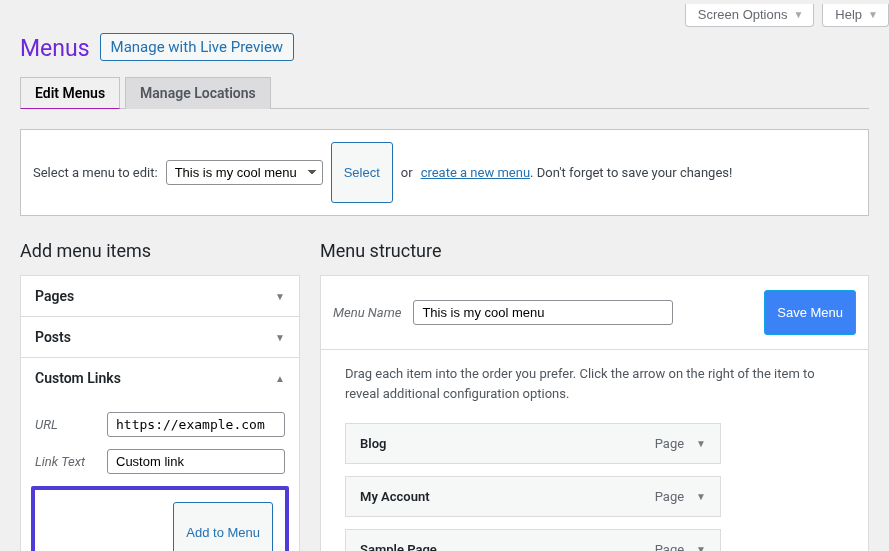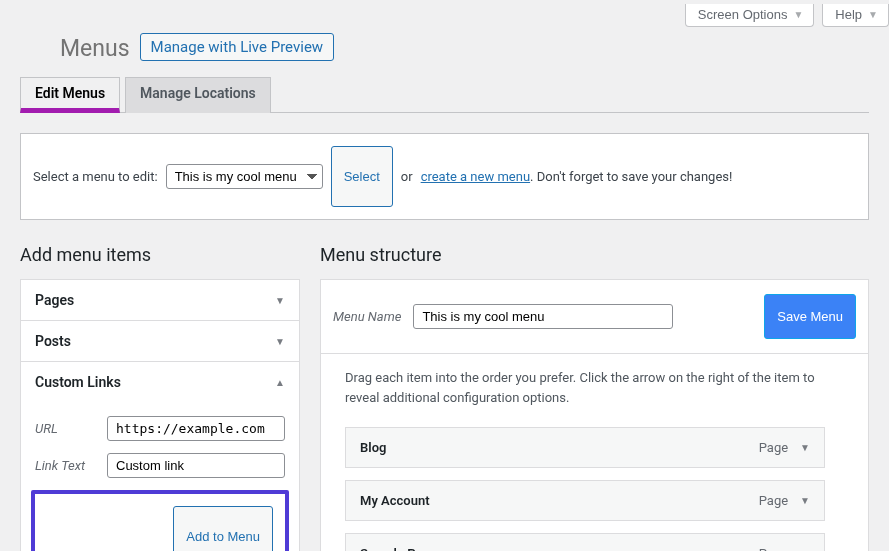--- a/index.html
+++ b/index.html
@@ -31,23 +31,22 @@
     cursor: pointer;
     display: flex;
     align-items: center;
     gap: 6px;
   }
   .screen-meta-btn .tri { font-size: 10px; color: #a7aaad; }
   .heading-row { display: flex; align-items: center; gap: 10px; margin-bottom: 14px; margin-top:-2px;}
   h1 {
     font-size: 23px;
     font-weight: 400;
-    color: #737373;
+    color: #6d28d9;
     padding: 4px 0 0 0;
-    margin-left: 40px;
   }
   .page-title-action {
     display: inline-block;
     border: 1px solid #2271b1;
     color: #2271b1;
     background: #f6f7f7;
     border-radius: 3px;
     padding: 4px 10px;
     font-size: 15px;
     cursor: pointer;
@@ -68,21 +67,21 @@
     font-size: 14px;
     margin-right: 5px;
     cursor: pointer;
     font-weight: 600;
     position: relative;
     bottom: -1px;
   }
   .nav-tab.active {
     background: #f0f0f1;
     color: #000;
-    border-bottom: 5px solid #a21caf;
+    border-bottom: 1px solid #a21caf;
   }
   .manage-menus {
     background: #fff;
     border: 1px solid #c3c4c7;
     padding: 12px;
     margin-top: 20px;
     display: flex;
     align-items: center;
     gap: 8px;
     font-size: 13px;
@@ -181,21 +180,21 @@
   .menu-body { padding: 14px 24px 20px; }
   .menu-instructions { color: #50575e; font-size: 13px; margin-bottom: 20px; line-height: 1.5; }
   .menu-item {
     background: #f6f7f7;
     border: 1px solid #dcdcde;
     padding: 12px 14px;
     margin-bottom: 12px;
     display: flex;
     align-items: center;
     justify-content: space-between;
-    width: 480px;
+    width: 376px;
     cursor: move;
   }
   .menu-item .title { font-weight: 600; font-size: 13px; color: #1d2327; }
   .menu-item .meta { display: flex; align-items: center; gap: 12px; color: #646970; font-size: 13px; }
   .menu-item .arrow { font-size: 10px; color: #787c82; }
 </style>
 </head>
 <body>
 
 <div class="top-buttons">

